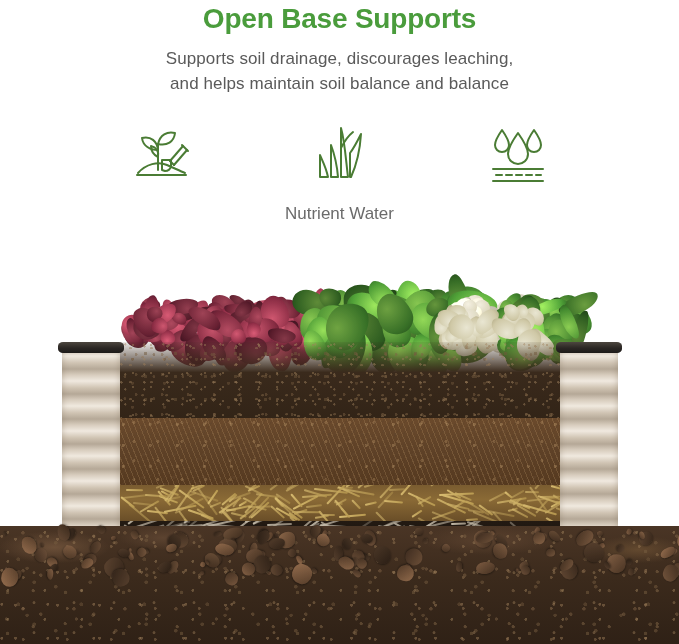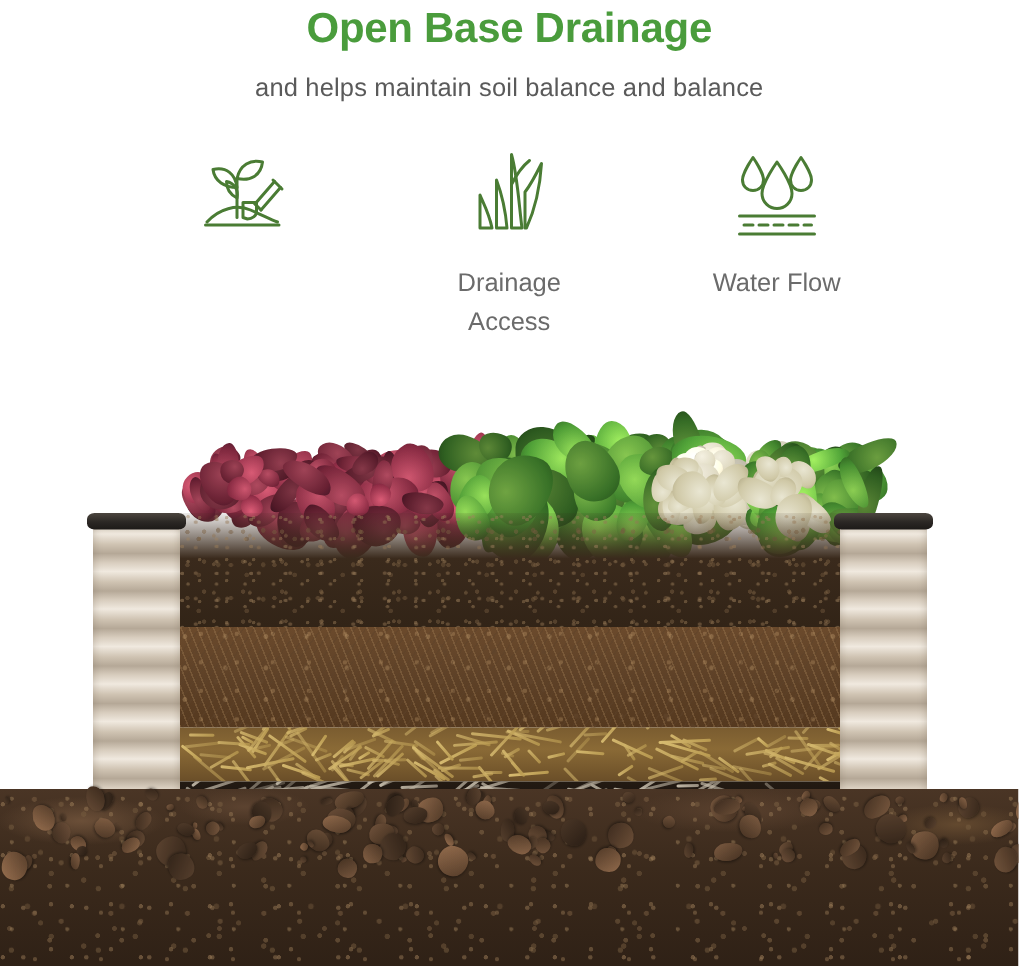--- a/index.html
+++ b/index.html
@@ -177,22 +177,23 @@
     background:linear-gradient(#4c463f, #2b2724 55%, #1d1a18);
     border-radius:5px/4px;
   }
   .wall-left  { left:62px; width:58px; height:249px; }
   .wall-right { left:560px; width:58px; height:249px; }
 </style>
 </head>
 <body>
 
 <div class="header">
-  <div class="title">Open Base Drainage</div>
+  <div class="title">Open Base Supports</div>
   <div class="subtitle">
+    <span class="line">Supports soil drainage, discourages leaching,</span>
     <span class="line">and helps maintain soil balance and balance</span>
   </div>
 </div>
 
 <div class="features">
 
   <div class="feature">
     <div class="feature-icon">
       <svg width="62" height="60" viewBox="0 0 62 60" fill="none" stroke="#4a7c34" stroke-width="2" stroke-linecap="round" stroke-linejoin="round">
         <path d="M28 46 V20"></path>
@@ -213,35 +214,34 @@
   <div class="feature">
     <div class="feature-icon">
       <svg width="58" height="62" viewBox="0 0 58 62" fill="none" stroke="#4a7c34" stroke-width="2" stroke-linecap="round" stroke-linejoin="round">
         <path d="M10 55 L10 33 C12 38 16 45 18 55 Z"></path>
         <path d="M21 55 L21 23 C24 31 27 43 28 55 Z"></path>
         <path d="M31 55 L31 6 C35 20 36 40 38 55 Z"></path>
         <path d="M40 55 L40 31 C44 26 48 18 51 12 C50 28 46 44 41 55 Z"></path>
         <path d="M31 26 C34 20 38 14 43 10"></path>
       </svg>
     </div>
-    <div class="feature-label">Drainage Access</div>
+    <div class="feature-label">Nutrient Water</div>
   </div>
 
   <div class="feature">
     <div class="feature-icon">
       <svg width="62" height="60" viewBox="0 0 62 60" fill="none" stroke="#4a7c34" stroke-width="2" stroke-linecap="round" stroke-linejoin="round">
         <path d="M15 6 C15 6 8 16 8 21 C8 25 11 28 15 28 C19 28 22 25 22 21 C22 16 15 6 15 6 Z"></path>
         <path d="M31 9 C31 9 21 23 21 30 C21 36 26 40 31 40 C36 40 41 36 41 30 C41 23 31 9 31 9 Z"></path>
         <path d="M47 6 C47 6 40 16 40 21 C40 25 43 28 47 28 C51 28 54 25 54 21 C54 16 47 6 47 6 Z"></path>
         <path d="M6 45 H56"></path>
         <path d="M9 51 H15 M19 51 H25 M29 51 H35 M39 51 H45 M49 51 H54"></path>
         <path d="M6 57 H56"></path>
       </svg>
     </div>
-    <div class="feature-label">Water Flow</div>
   </div>
 
 </div>
 
 <div class="scene">
 
   <div class="plants">
       <div class="leaf leaf-red" style="left: 130.267px; top: 19.8297px; width: 29.9608px; height: 15.6336px; transform: rotate(358.361deg); filter: brightness(1.24128);"></div>
       <div class="leaf leaf-red" style="left: 91.0109px; top: 57.7266px; width: 37.3081px; height: 22.205px; transform: rotate(311.204deg); filter: brightness(1.02287);"></div>
       <div class="leaf leaf-red" style="left: 155.328px; top: 36.5493px; width: 18.4146px; height: 26.4892px; transform: rotate(100.713deg); filter: brightness(0.865574);"></div>

